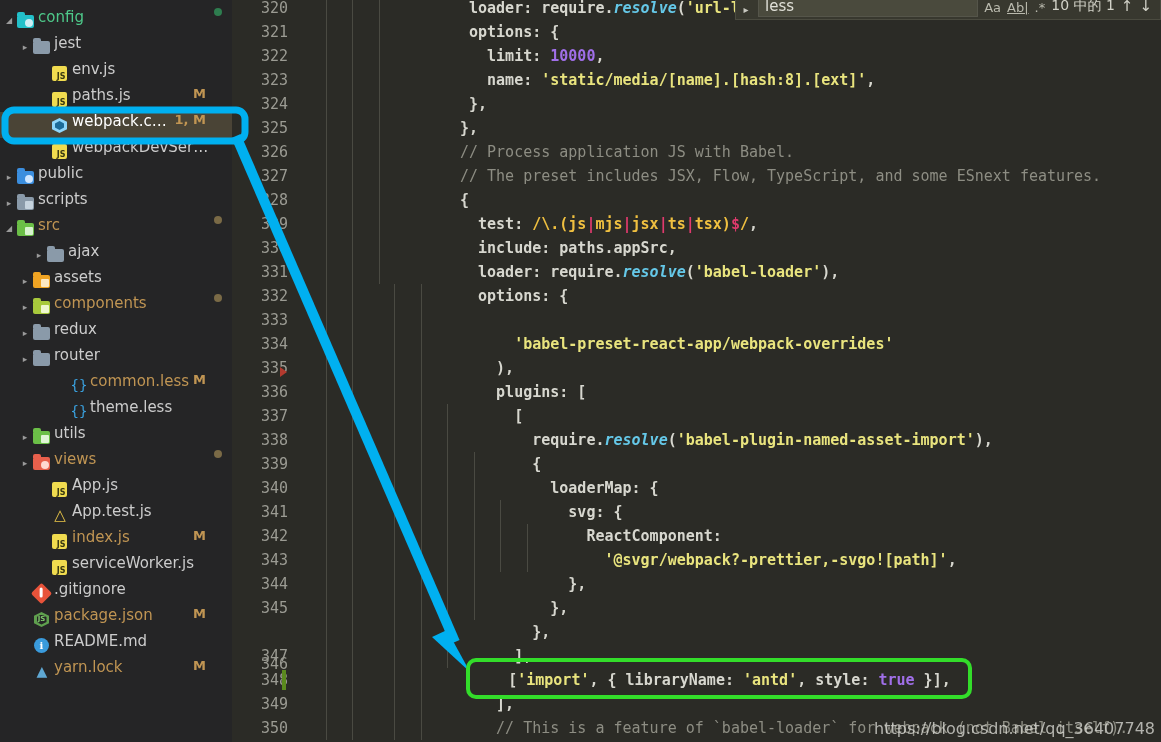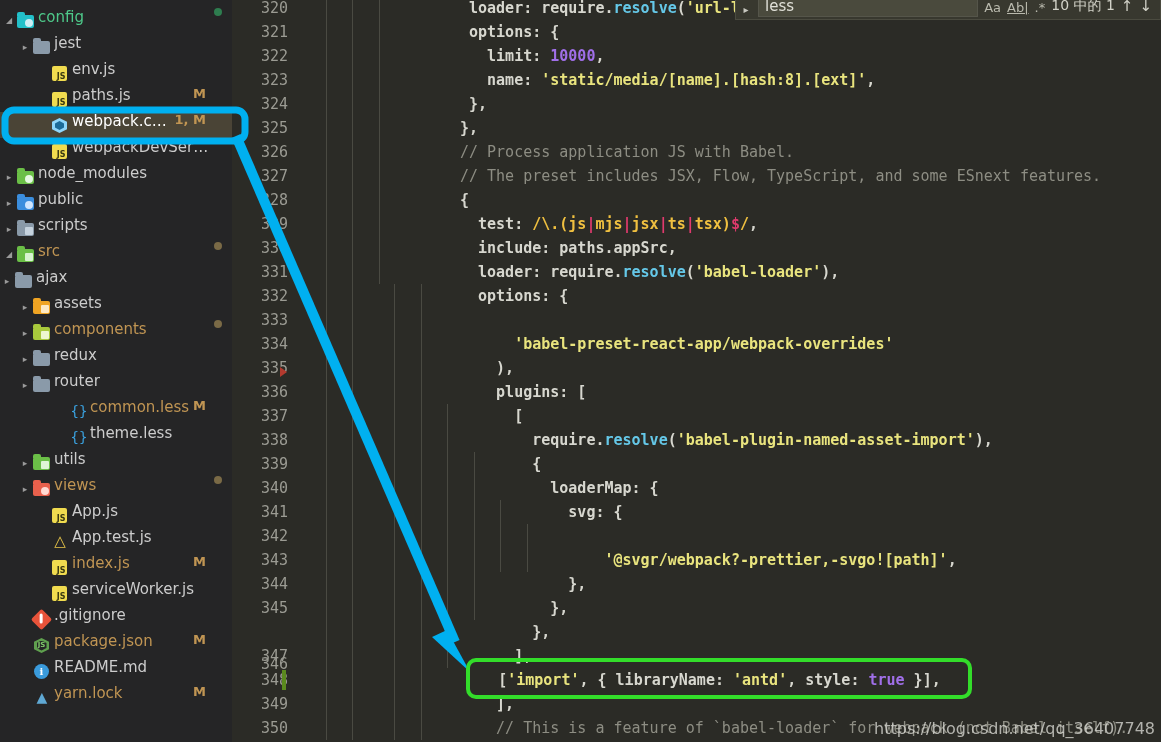--- a/index.html
+++ b/index.html
@@ -135,21 +135,21 @@
     position:absolute; left:0; height:24px; line-height:24px;
     white-space:pre; color:#d7d7cf; font-weight:700;
     font-family:"DejaVu Sans Mono", monospace; font-size:15px;
   }
   .guides { position:absolute; left:0; top:0; width:861px; height:742px; }
   .guide { position:absolute; width:1px; background:#4a4a42; }
 
   
   .t-str   { color:#e9e47e; }
   .t-num   { color:#a06fe8; }
-  .t-fn    { color:#65c8e8; }
+  .t-fn    { color:#65c8e8;font-style:italic; }
   .t-cmt   { color:#8d8d83; font-weight:400; }
   .t-kw    { color:#a06fe8; }
   .t-rx    { color:#f0c040; }
   .t-rxalt { color:#e03a6d; }
   .t-plain { color:#d7d7cf; }
 
   
   .find {
     position:absolute; left:735px; top:-22px; width:426px; height:42px;
     background:#38382f; border:1px solid #4b4b40;
@@ -251,30 +251,20 @@
           <span class="jsicon">
             <span>JS</span>
           </span>
         </span>
         <span class="lbl" style="color:#cccccc">webpackDevServer.c...</span>
         <span style="width:18px;flex:0 0 18px"></span>
       </div>
       <div class="tree-row indent-0" style="padding-left: 2px;">
         <span class="twisty closed"></span>
         <span class="ficon">
-          <span class="fold f-green">
-            <i class="sub" style="background:#e6f8e2"></i>
-          </span>
-        </span>
-        <span class="lbl" style="color:#cccccc">node_modules</span>
-        <span style="width:18px;flex:0 0 18px"></span>
-      </div>
-      <div class="tree-row indent-0" style="padding-left: 2px;">
-        <span class="twisty closed"></span>
-        <span class="ficon">
           <span class="fold f-blue">
             <i class="sub" style="background:#cfe6ff"></i>
           </span>
         </span>
         <span class="lbl" style="color:#cccccc">public</span>
         <span style="width:18px;flex:0 0 18px"></span>
       </div>
       <div class="tree-row indent-0" style="padding-left: 2px;">
         <span class="twisty closed"></span>
         <span class="ficon">
@@ -288,21 +278,21 @@
       <div class="tree-row indent-0" style="padding-left: 2px;">
         <span class="twisty open"></span>
         <span class="ficon">
           <span class="fold f-green">
             <i class="sq" style="background:#d8f3d0"></i>
           </span>
         </span>
         <span class="lbl" style="color:#c09553">src</span>
         <span class="dot" style="background:#7a6a46"></span>
       </div>
-      <div class="tree-row indent-1" style="padding-left: 0;">
+      <div class="tree-row indent-1" style="padding-left: 32px;">
         <span class="twisty closed"></span>
         <span class="ficon">
           <span class="fold f-grey"></span>
         </span>
         <span class="lbl" style="color:#cccccc">ajax</span>
         <span style="width:18px;flex:0 0 18px"></span>
       </div>
       <div class="tree-row indent-1" style="padding-left: 18px;">
         <span class="twisty closed"></span>
         <span class="ficon">
@@ -521,26 +511,27 @@
         <div class="cline" style="top: 260px; left: 159.98px;"><span class="t-plain">  loader: require.</span><span class="t-fn">resolve</span><span class="t-plain">(</span><span class="t-str">'babel-loader'</span><span class="t-plain">),</span></div>
         <div class="cline" style="top: 284px; left: 159.98px;"><span class="t-plain">  options: {</span></div>
         <div class="cline" style="top: 332px; left: 159.98px;"><span class="t-plain">      </span><span class="t-str">'babel-preset-react-app/webpack-overrides'</span></div>
         <div class="cline" style="top: 356px; left: 159.98px;"><span class="t-plain">    ),</span></div>
         <div class="cline" style="top: 380px; left: 159.98px;"><span class="t-plain">    plugins: [</span></div>
         <div class="cline" style="top: 404px; left: 159.98px;"><span class="t-plain">      [</span></div>
         <div class="cline" style="top: 428px; left: 159.98px; text-align: center;"><span class="t-plain">        require.</span><span class="t-fn">resolve</span><span class="t-plain">(</span><span class="t-str">'babel-plugin-named-asset-import'</span><span class="t-plain">),</span></div>
         <div class="cline" style="top: 452px; left: 159.98px;"><span class="t-plain">        {</span></div>
         <div class="cline" style="top: 476px; left: 159.98px;"><span class="t-plain">          loaderMap: {</span></div>
         <div class="cline" style="top: 500px; left: 159.98px;"><span class="t-plain">            svg: {</span></div>
+        <div class="cline" style="top: 524px; left: 159.98px;"><span class="t-plain">              ReactComponent:</span></div>
         <div class="cline" style="top: 548px; left: 159.98px;"><span class="t-plain">                </span><span class="t-str">'@svgr/webpack?-prettier,-svgo![path]'</span><span class="t-plain">,</span></div>
         <div class="cline" style="top: 572px; left: 159.98px;"><span class="t-plain">            },</span></div>
         <div class="cline" style="top: 596px; left: 159.98px;"><span class="t-plain">          },</span></div>
         <div class="cline" style="top: 620px; left: 159.98px;"><span class="t-plain">        },</span></div>
         <div class="cline" style="top: 644px; left: 159.98px;"><span class="t-plain">      ],</span></div>
-        <div class="cline" style="top: 668px; left: 144px;"><span class="t-plain">      [</span><span class="t-str">'import'</span><span class="t-plain">, { libraryName: </span><span class="t-str">'antd'</span><span class="t-plain">, style: </span><span class="t-kw">true</span><span class="t-plain"> }],</span></div>
+        <div class="cline" style="top: 668px; left: 154px;"><span class="t-plain">      [</span><span class="t-str">'import'</span><span class="t-plain">, { libraryName: </span><span class="t-str">'antd'</span><span class="t-plain">, style: </span><span class="t-kw">true</span><span class="t-plain"> }],</span></div>
         <div class="cline" style="top: 692px; left: 159.98px;"><span class="t-plain">    ],</span></div>
         <div class="cline" style="top: 716px; left: 159.98px;"><span class="t-cmt">    // This is a feature of `babel-loader` for webpack (not Babel itself).</span></div>
       </div>
   </div>
 
   <div class="find">
     <div class="chev">▸</div>
     <div class="fbox">
       <span>less</span>
     </div>

